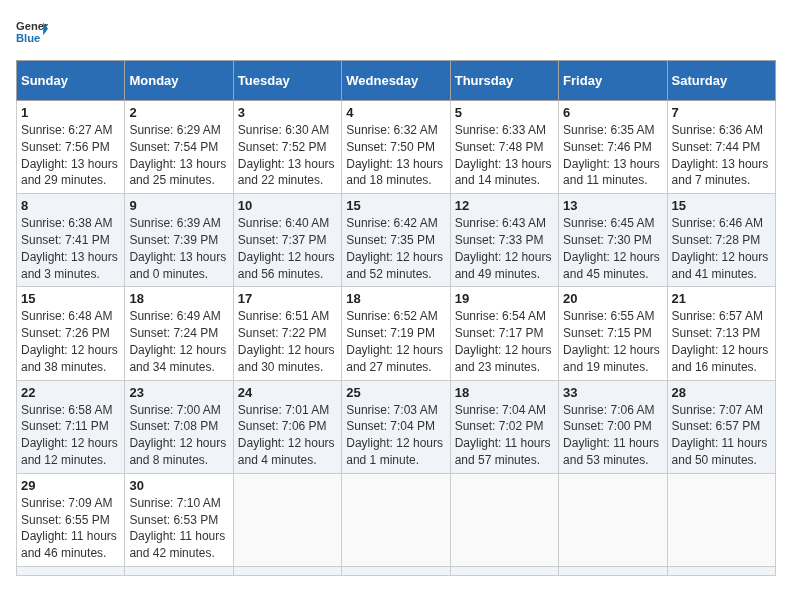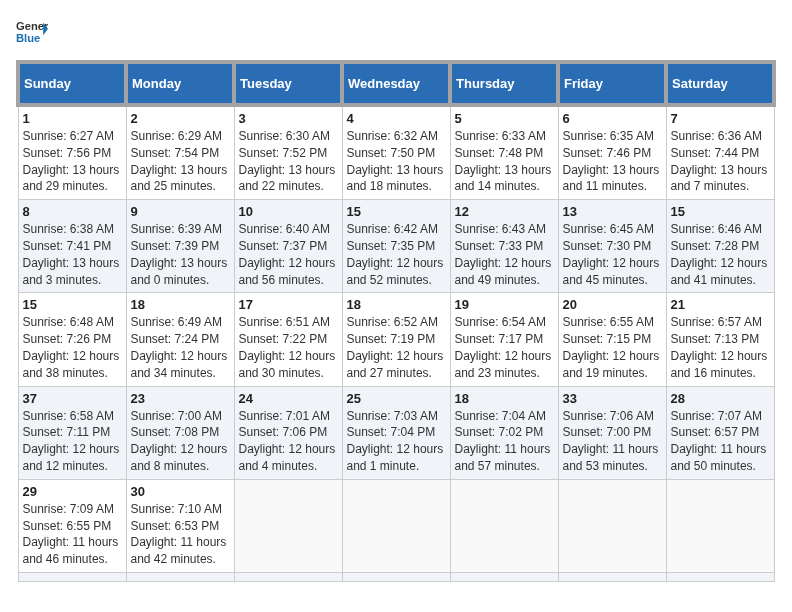--- a/index.html
+++ b/index.html
@@ -42,21 +42,21 @@
       border-collapse: collapse;
       font-size: 11px;
     }
     thead tr th {
       background-color: #2a6db5;
       color: #fff;
       padding: 12px 4px;
       text-align: left;
       font-size: 13px;
       font-weight: bold;
-      border: 4px solid #a3a3a3;
+      border: 1px solid #a3a3a3;
     }
     tbody tr td {
       border: 1px solid #ccc;
       vertical-align: top;
       padding: 4px;
       width: 108px;
       min-height: 70px;
       background: #fff;
     }
     tbody tr:nth-child(even) td {
@@ -197,21 +197,21 @@
           <span class="day-num">20</span>
           <div class="day-info">Sunrise: 6:55 AM<br>Sunset: 7:15 PM<br>Daylight: 12 hours and 19 minutes.</div>
         </td>
         <td>
           <span class="day-num">21</span>
           <div class="day-info">Sunrise: 6:57 AM<br>Sunset: 7:13 PM<br>Daylight: 12 hours and 16 minutes.</div>
         </td>
       </tr>
       <tr>
         <td>
-          <span class="day-num">37</span>
+          <span class="day-num">22</span>
           <div class="day-info">Sunrise: 6:58 AM<br>Sunset: 7:11 PM<br>Daylight: 12 hours and 12 minutes.</div>
         </td>
         <td>
           <span class="day-num">23</span>
           <div class="day-info">Sunrise: 7:00 AM<br>Sunset: 7:08 PM<br>Daylight: 12 hours and 8 minutes.</div>
         </td>
         <td>
           <span class="day-num">24</span>
           <div class="day-info">Sunrise: 7:01 AM<br>Sunset: 7:06 PM<br>Daylight: 12 hours and 4 minutes.</div>
         </td>

